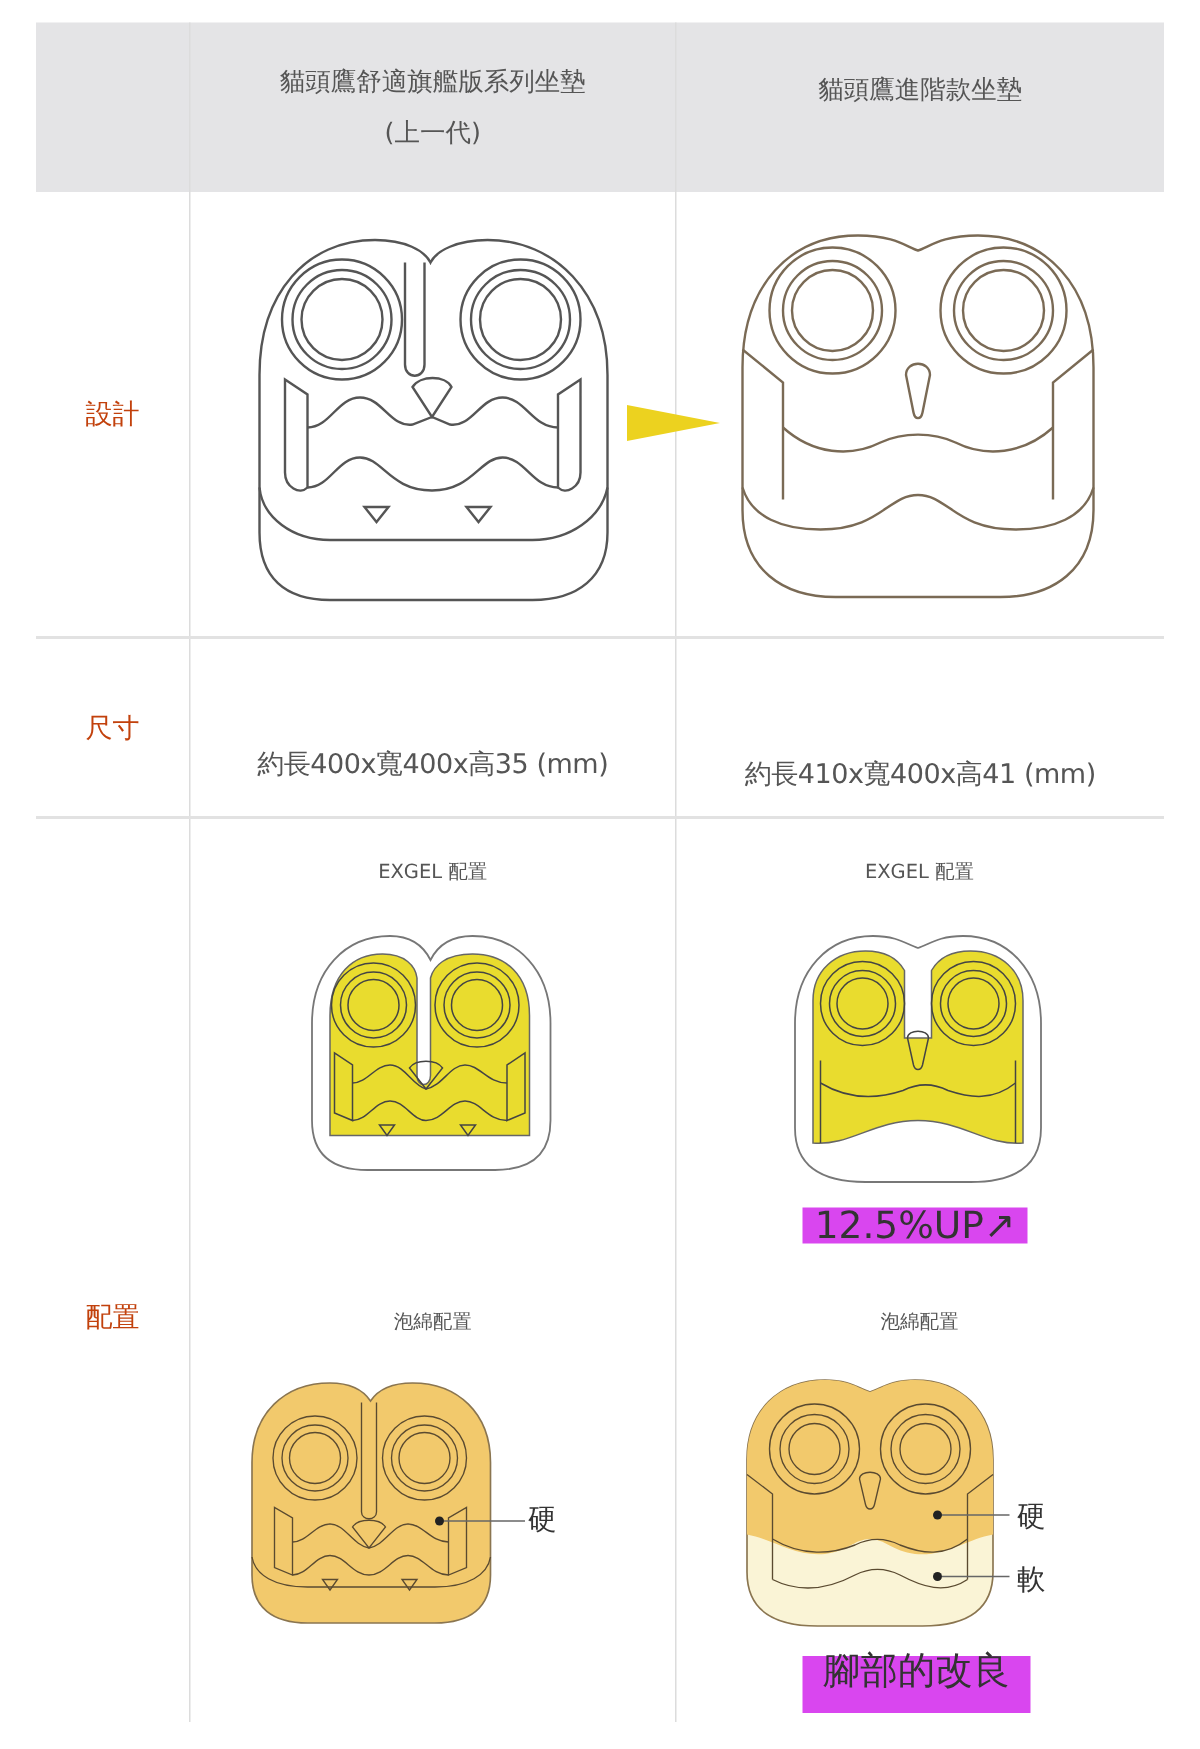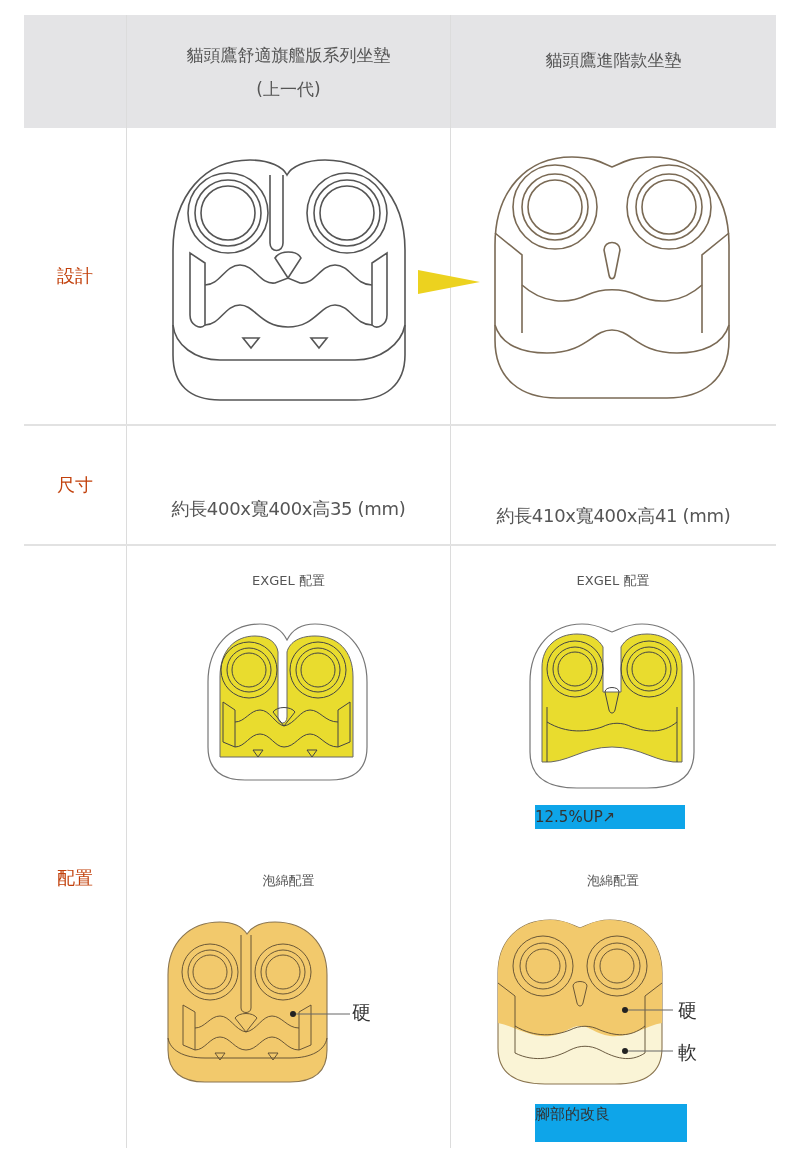--- a/index.html
+++ b/index.html
@@ -7,21 +7,21 @@
          font-family:"DejaVu Sans","Liberation Sans",sans-serif; color:#444; }
   .table { position:absolute; left:24px; top:15px; width:752px; height:1133px; }
   .hdr { position:absolute; left:0; top:0; width:752px; height:113px; background:#e4e4e6; }
   .vline { position:absolute; width:1px; background:#dcdcdc; }
   .hline { position:absolute; height:2px; background:#e2e2e2; left:0; width:752px; }
   .cell { position:absolute; display:flex; align-items:center; justify-content:center; text-align:center; }
   .hdr-text { font-size:17px; color:#555; line-height:34px; }
   .row-label { font-size:18px; color:#c2410c; }
   .size-text { font-size:18px; color:#555; letter-spacing:-0.3px; }
   .sub-title { position:absolute; font-size:13px; color:#555; text-align:center; }
-  .hl { position:absolute; background:#0ea5e9; font-size:15px; color:#333; line-height:24px; }
+  .hl { position:absolute; background:#d946ef; font-size:25px; color:#333; text-align:center; line-height:24px; }
   .callout { position:absolute; font-size:19px; color:#333; }
   svg { position:absolute; overflow:visible; }
 </style>
 </head>
 <body>
 
 <div class="table">
   <div class="hdr"></div>
 
   <div class="vline" style="left:102px; top:0; height:1133px;"></div>

